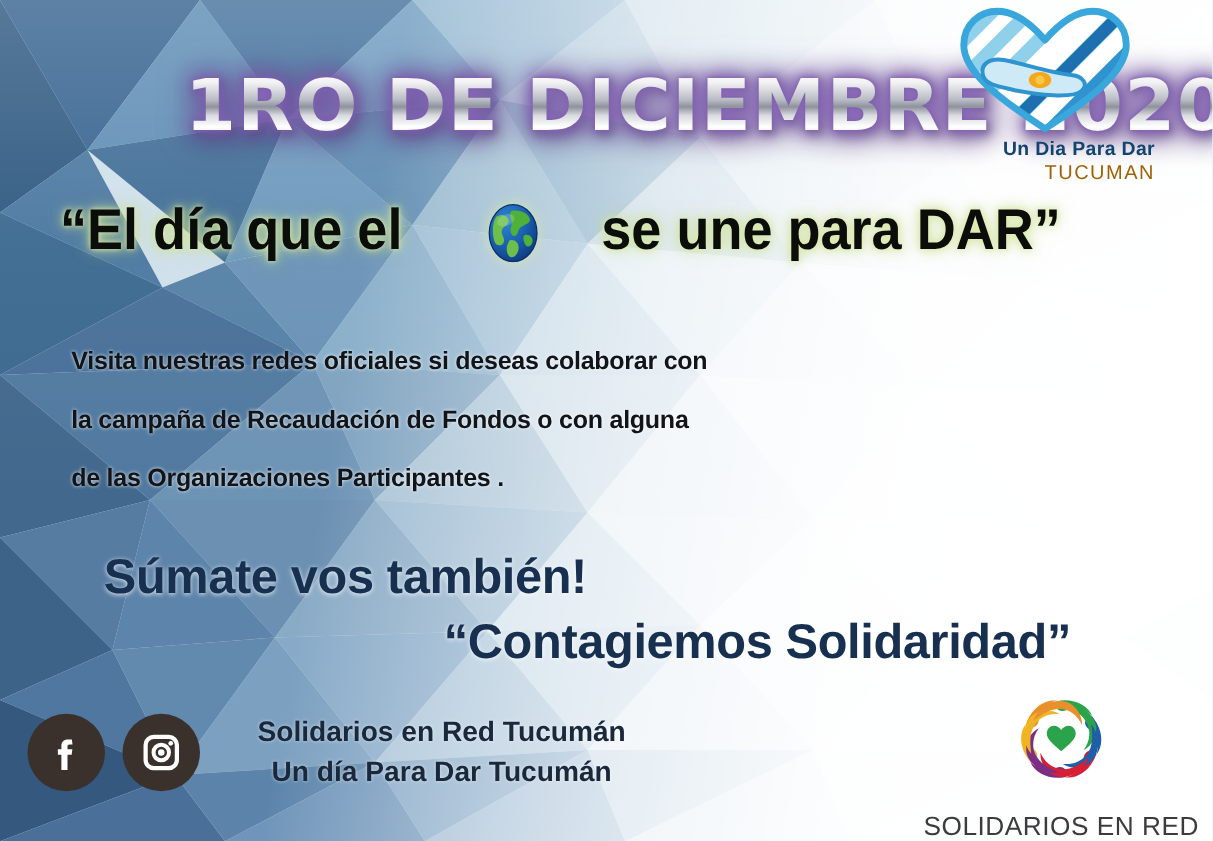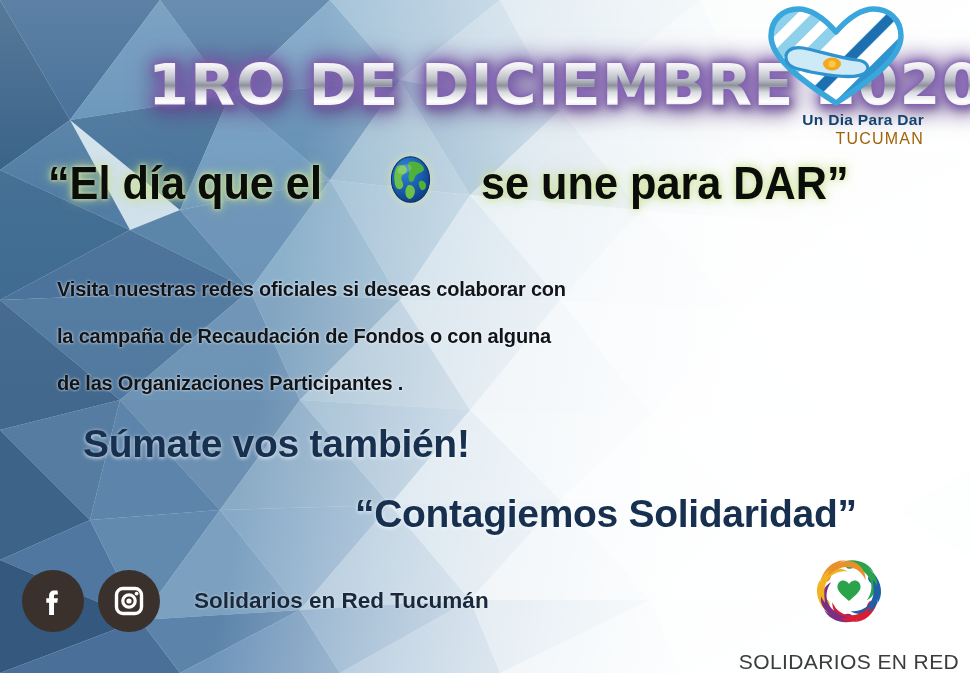--- a/index.html
+++ b/index.html
@@ -79,21 +79,21 @@
       drop-shadow(0 0 6px #8e6cc0)
       drop-shadow(0 0 12px rgba(120,80,170,0.75))
       drop-shadow(2px 3px 3px rgba(40,20,70,0.55));
   }
 
   
   #quote-line {
     left: 48px;
     top: 156px;
     display: flex;
-    align-items: flex-start;
+    align-items: flex-end;
     white-space: nowrap;
     gap: 44px;
   }
   .quote-txt {
     font-family: "Liberation Sans", sans-serif;
     font-weight: bold;
     font-size: 46px;
     color: #0a0d0a;
     transform: scaleX(0.94);
     transform-origin: left center;
@@ -123,21 +123,21 @@
     line-height: 47px;
     color: #111418;
     letter-spacing: -0.2px;
     white-space: nowrap;
     text-shadow: 0 0 3px rgba(255,255,255,0.9);
   }
 
   
   #slogan-1 {
     left: 83px;
-    top: 422px;
+    top: 440px;
     font-family: "Liberation Sans", sans-serif;
     font-weight: bold;
     font-size: 39px;
     color: #17304f;
     white-space: nowrap;
     letter-spacing: -0.3px;
     text-shadow: 0 1px 4px rgba(255,255,255,0.85);
   }
   #slogan-2 {
     left: 355px;
@@ -182,21 +182,21 @@
     height: 62px;
     border-radius: 50%;
     background: #3a312c;
     display: flex;
     align-items: center;
     justify-content: center;
     flex: 0 0 auto;
     margin-right: 14px;
   }
   .social-ico svg { display: block; }
-  #social-names { margin-left: 20px; text-align: center; }
+  #social-names { margin-left: 32px; text-align: center; }
   .social-name {
     font-family: "Liberation Sans", sans-serif;
     font-weight: bold;
     font-size: 22.5px;
     line-height: 32px;
     color: #19283b;
     white-space: nowrap;
     text-shadow: 0 0 3px rgba(255,255,255,0.6);
   }
 
@@ -403,20 +403,21 @@
     <div class="social-ico">
       <svg width="36" height="36" viewBox="0 0 36 36">
         <rect x="5.5" y="5.5" width="25" height="25" rx="6.5" ry="6.5" fill="none" stroke="#ffffff" stroke-width="3.4"></rect>
         <circle cx="18" cy="18" r="6.2" fill="none" stroke="#ffffff" stroke-width="3.2"></circle>
         <circle cx="18" cy="18" r="2.6" fill="#ffffff"></circle>
         <circle cx="25.6" cy="10.6" r="1.9" fill="#ffffff"></circle>
       </svg>
     </div>
     <div id="social-names">
       <div class="social-name">Solidarios en Red Tucumán</div>
+      <div class="social-name">Un día Para Dar Tucumán</div>
     </div>
   </div>
 
   <div class="layer" id="ser-logo">
     <svg id="ser-svg" viewBox="0 0 100 92">
       <g transform="translate(50,44)">
         <g>
           <path d="M-4,-34 C10,-37 24,-31 28,-20 C24,-26 14,-29 5,-26 C-3,-23 -6,-29 -4,-34 Z" fill="#2aa34a" transform="rotate(0)"></path>
           <path d="M-4,-34 C10,-37 24,-31 28,-20 C24,-26 14,-29 5,-26 C-3,-23 -6,-29 -4,-34 Z" fill="#1f5fa8" transform="rotate(60)"></path>
           <path d="M-4,-34 C10,-37 24,-31 28,-20 C24,-26 14,-29 5,-26 C-3,-23 -6,-29 -4,-34 Z" fill="#d62035" transform="rotate(120)"></path>

